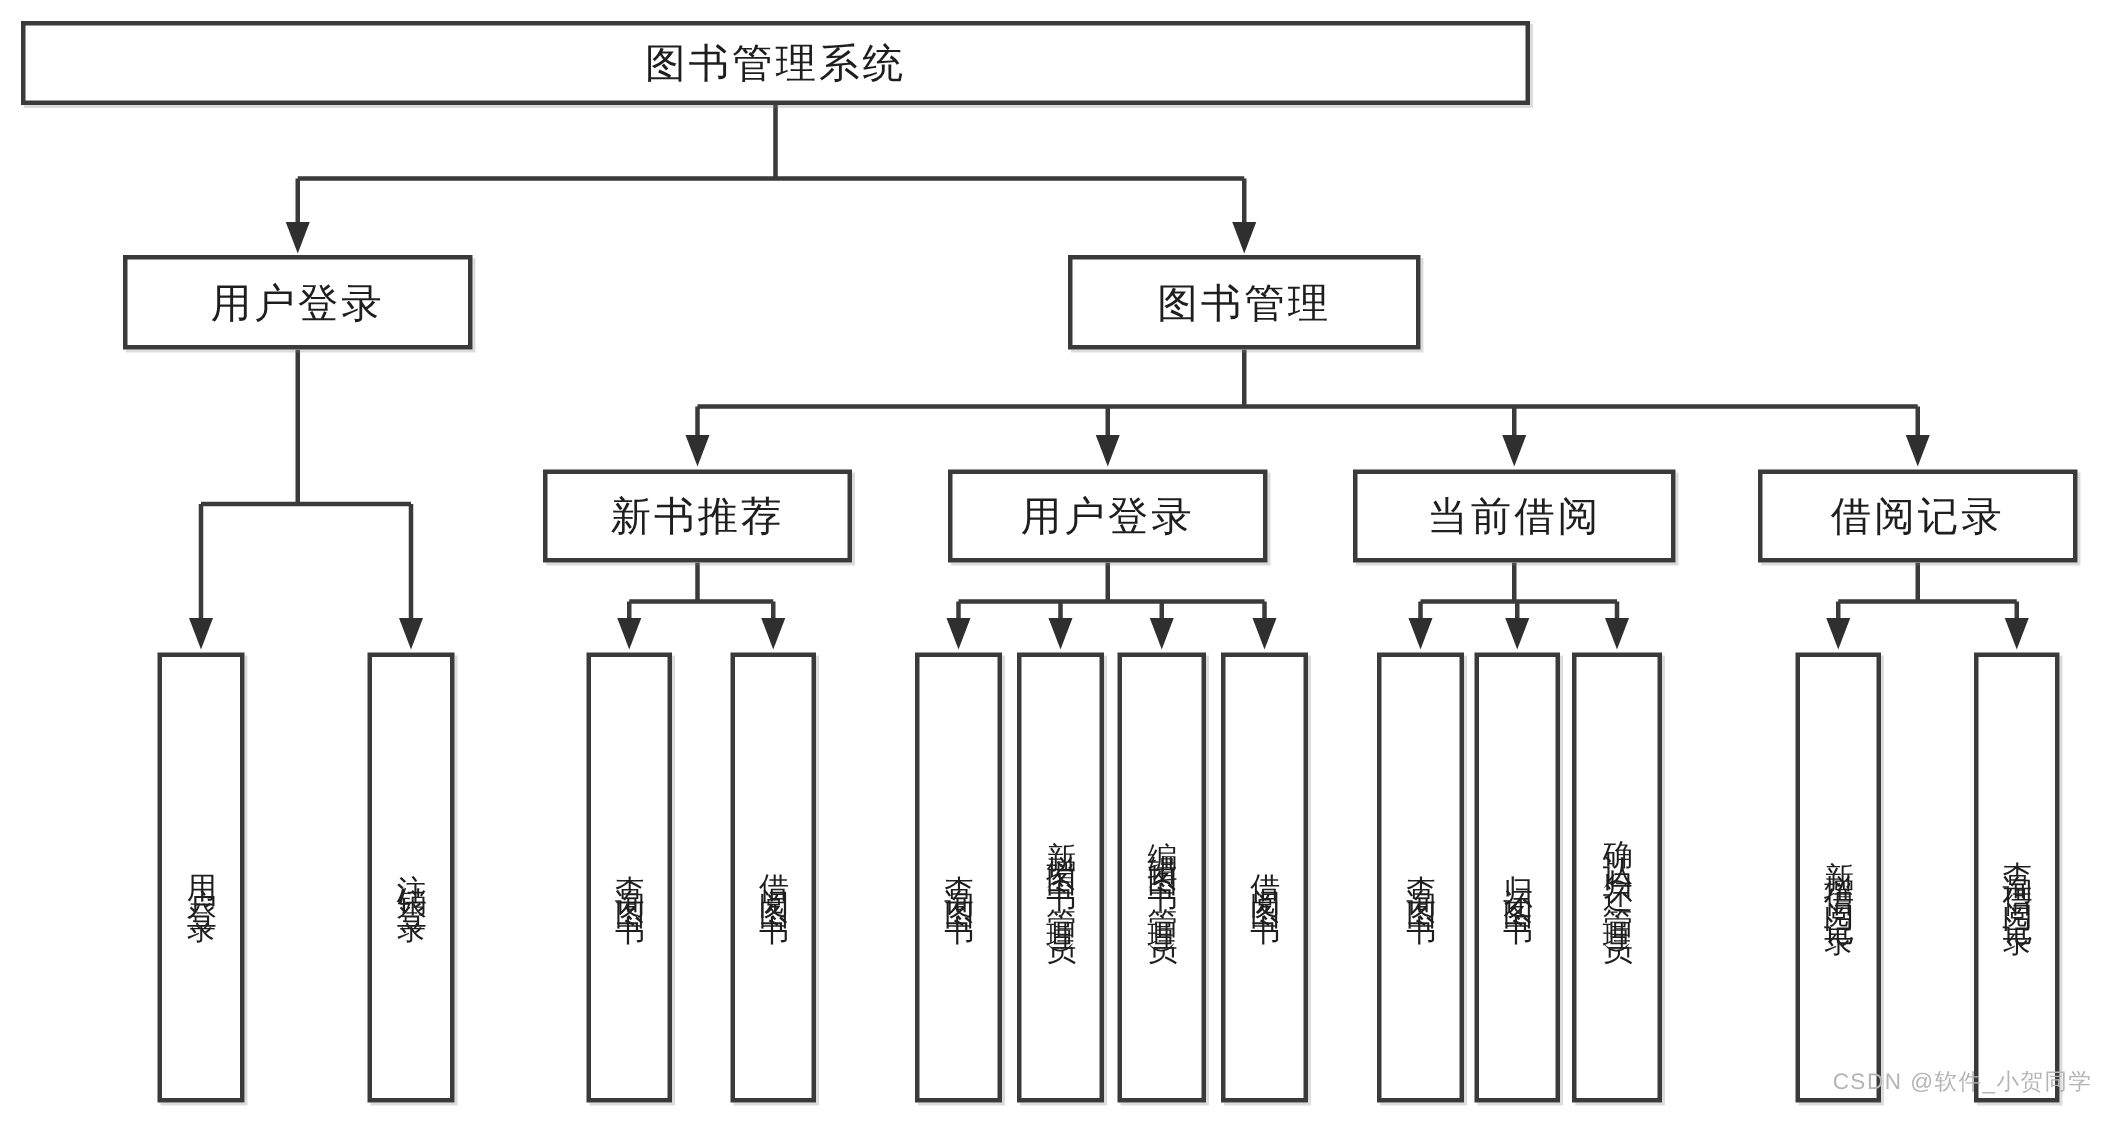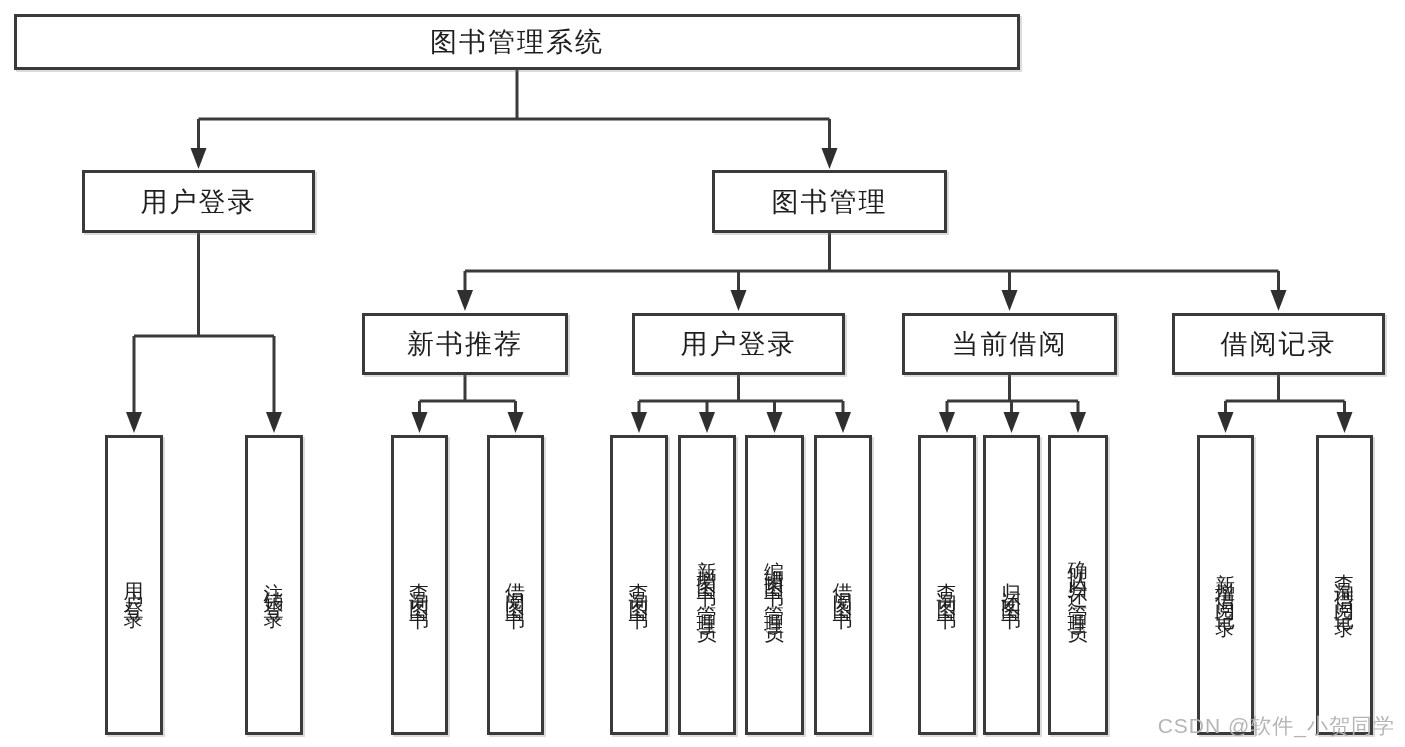--- a/index.html
+++ b/index.html
@@ -43,21 +43,21 @@
     text-orientation: mixed;
     font-size: 20px;
     letter-spacing: 9px;
     color: #1e1e1e;
     line-height: 1;
   }
   #watermark {
     position: absolute;
     right: 10px;
     top: 712px;
-    font-size: 21px;
+    font-size: 15px;
     color: #b5b5b5;
     letter-spacing: 1px;
     z-index: 2;
     white-space: nowrap;
   }
 </style>
 </head>
 <body>
 
 <div id="stage">

